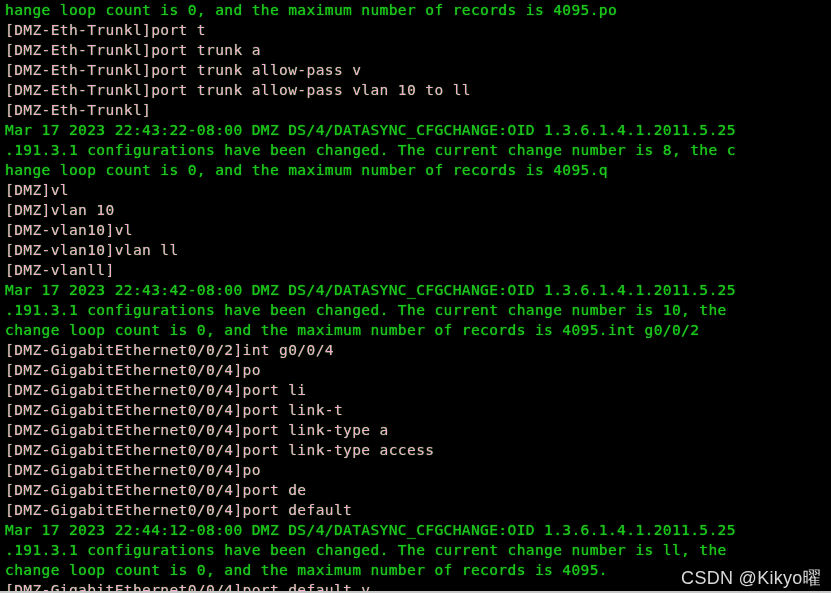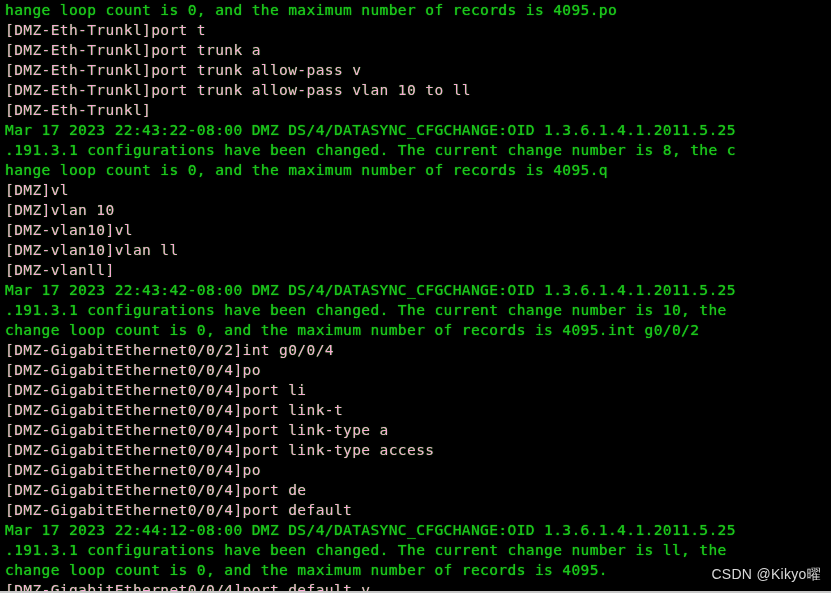--- a/index.html
+++ b/index.html
@@ -37,21 +37,21 @@
     overflow: hidden;
   }
   .line.log {
     color: #1cc41c;
   }
   #watermark {
     position: absolute;
     right: 10px;
     top: 566px;
     font-family: "Liberation Sans", sans-serif;
-    font-size: 14px;
+    font-size: 18px;
     color: #d9d9d9;
     letter-spacing: 0.3px;
     white-space: pre;
   }
 </style>
 </head>
 <body>
 
 <div id="terminal">
   <div id="screen"><div class="line log">hange loop count is 0, and the maximum number of records is 4095.po</div><div class="line">[DMZ-Eth-Trunkl]port t</div><div class="line">[DMZ-Eth-Trunkl]port trunk a</div><div class="line">[DMZ-Eth-Trunkl]port trunk allow-pass v</div><div class="line">[DMZ-Eth-Trunkl]port trunk allow-pass vlan 10 to ll</div><div class="line">[DMZ-Eth-Trunkl]</div><div class="line log">Mar 17 2023 22:43:22-08:00 DMZ DS/4/DATASYNC_CFGCHANGE:OID 1.3.6.1.4.1.2011.5.25</div><div class="line log">.191.3.1 configurations have been changed. The current change number is 8, the c</div><div class="line log">hange loop count is 0, and the maximum number of records is 4095.q</div><div class="line">[DMZ]vl</div><div class="line">[DMZ]vlan 10</div><div class="line">[DMZ-vlan10]vl</div><div class="line">[DMZ-vlan10]vlan ll</div><div class="line">[DMZ-vlanll]</div><div class="line log">Mar 17 2023 22:43:42-08:00 DMZ DS/4/DATASYNC_CFGCHANGE:OID 1.3.6.1.4.1.2011.5.25</div><div class="line log">.191.3.1 configurations have been changed. The current change number is 10, the</div><div class="line log">change loop count is 0, and the maximum number of records is 4095.int g0/0/2</div><div class="line">[DMZ-GigabitEthernet0/0/2]int g0/0/4</div><div class="line">[DMZ-GigabitEthernet0/0/4]po</div><div class="line">[DMZ-GigabitEthernet0/0/4]port li</div><div class="line">[DMZ-GigabitEthernet0/0/4]port link-t</div><div class="line">[DMZ-GigabitEthernet0/0/4]port link-type a</div><div class="line">[DMZ-GigabitEthernet0/0/4]port link-type access</div><div class="line">[DMZ-GigabitEthernet0/0/4]po</div><div class="line">[DMZ-GigabitEthernet0/0/4]port de</div><div class="line">[DMZ-GigabitEthernet0/0/4]port default</div><div class="line log">Mar 17 2023 22:44:12-08:00 DMZ DS/4/DATASYNC_CFGCHANGE:OID 1.3.6.1.4.1.2011.5.25</div><div class="line log">.191.3.1 configurations have been changed. The current change number is ll, the</div><div class="line log">change loop count is 0, and the maximum number of records is 4095.</div><div class="line">[DMZ-GigabitEthernet0/0/4]port default v</div></div>

